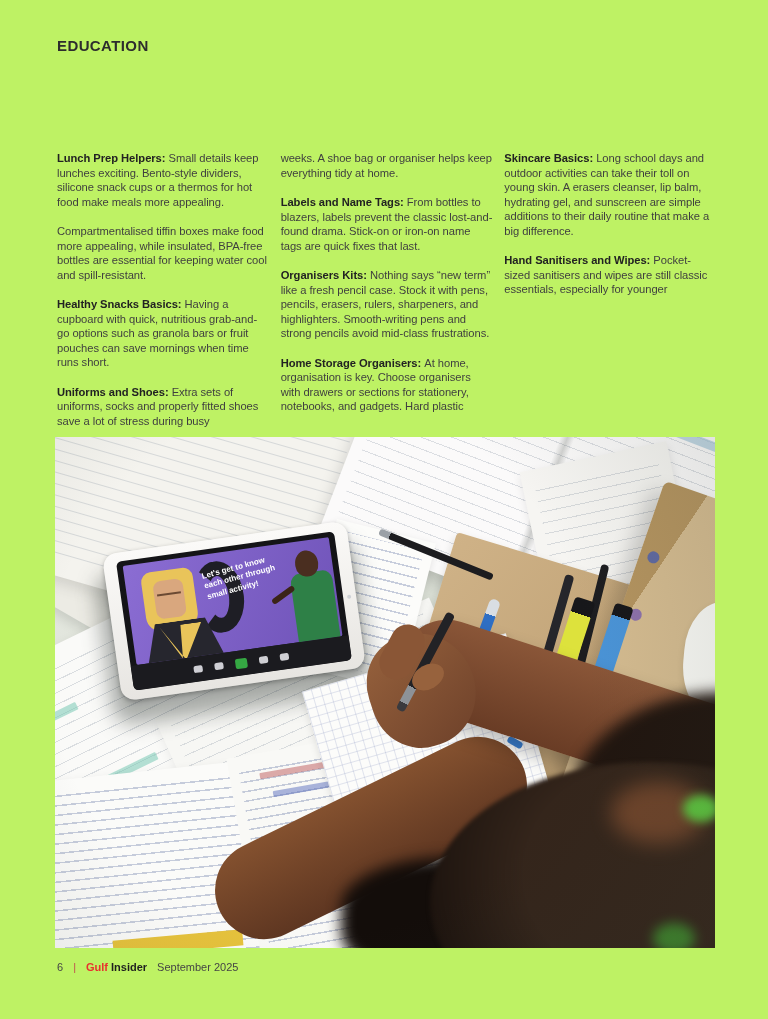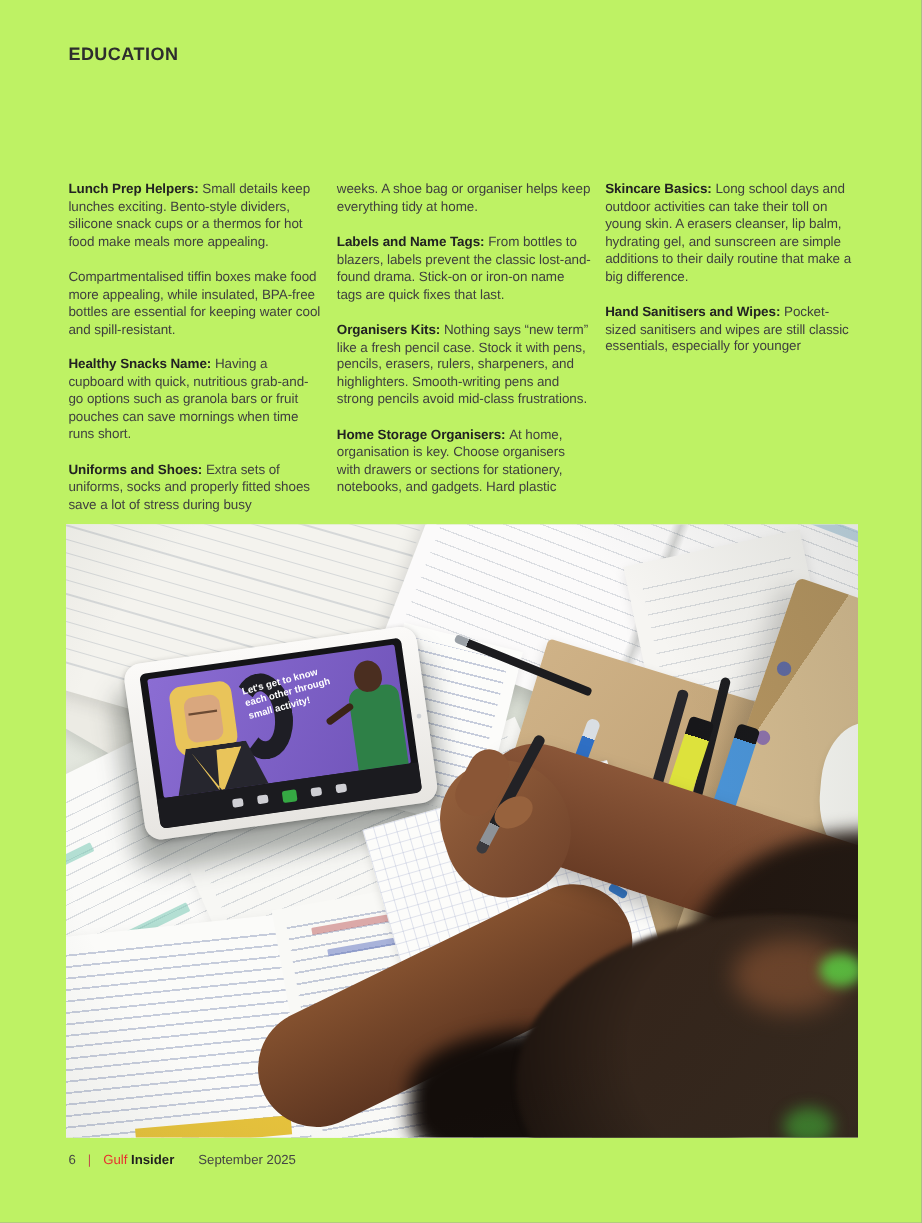--- a/index.html
+++ b/index.html
@@ -108,35 +108,35 @@
     background:radial-gradient(circle at 45% 40%, #34251b 0 35%, #1c130e 70%, #110b08 100%); }
   .scalp-light { left:556px; top:345px; width:95px; height:62px; border-radius:50%; background:#7c4b2e; filter:blur(10px); opacity:.8; }
   .leaf { border-radius:50%; }
   .leaf1 { left:628px; top:358px; width:36px; height:27px; background:#5cc13e; filter:blur(5px); }
   .leaf2 { left:598px; top:486px; width:42px; height:31px; background:#3f8f2e; filter:blur(6px); opacity:.85; }
   .vignette { inset:0; background:radial-gradient(circle at 40% 45%, transparent 55%, rgba(55,65,55,.14)); pointer-events:none; }
   
   .footer { position:absolute; left:57px; top:961px; font-size:11px; color:#454545; display:flex; align-items:baseline; }
   .footer .pageno { margin-right:10px; }
   .footer .sep { color:#c0534f; margin-right:10px; font-weight:300; }
-  .footer .brand-red { color:#e8312f; font-weight:400; }
-  .footer .brand-black { color:#1f1f1f; font-weight:700; margin-left:3px; margin-right:20px; }
+  .footer .brand-red { color:#e8312f; font-weight:700; }
+  .footer .brand-black { color:#1f1f1f; font-weight:700; margin-left:3px; margin-right:10px; }
 </style>
 </head>
 <body>
 
 <div class="page">
 
   <div class="section-label">EDUCATION</div>
 
   <div class="columns">
     <div class="col">
       <p class="para"><strong class="lead">Lunch Prep Helpers:</strong><span>Small details keep lunches exciting. Bento-style dividers, silicone snack cups or a thermos for hot food make meals more appealing.</span></p>
       <p class="para"><strong class="lead"></strong><span>Compartmentalised tiffin boxes make food more appealing, while insulated, BPA-free bottles are essential for keeping water cool and spill-resistant.</span></p>
-      <p class="para"><strong class="lead">Healthy Snacks Name:</strong><span>Having a cupboard with quick, nutritious grab-and-go options such as granola bars or fruit pouches can save mornings when time runs short.</span></p>
+      <p class="para"><strong class="lead">Healthy Snacks Basics:</strong><span>Having a cupboard with quick, nutritious grab-and-go options such as granola bars or fruit pouches can save mornings when time runs short.</span></p>
       <p class="para"><strong class="lead">Uniforms and Shoes:</strong><span>Extra sets of uniforms, socks and properly fitted shoes save a lot of stress during busy</span></p>
     </div>
     <div class="col">
       <p class="para"><strong class="lead"></strong><span>weeks. A shoe bag or organiser helps keep everything tidy at home.</span></p>
       <p class="para"><strong class="lead">Labels and Name Tags:</strong><span>From bottles to blazers, labels prevent the classic lost-and-found drama. Stick-on or iron-on name tags are quick fixes that last.</span></p>
       <p class="para"><strong class="lead">Organisers Kits:</strong><span>Nothing says “new term” like a fresh pencil case. Stock it with pens, pencils, erasers, rulers, sharpeners, and highlighters. Smooth-writing pens and strong pencils avoid mid-class frustrations.</span></p>
       <p class="para"><strong class="lead">Home Storage Organisers:</strong><span>At home, organisation is key. Choose organisers with drawers or sections for stationery, notebooks, and gadgets. Hard plastic</span></p>
     </div>
     <div class="col">
       <p class="para"><strong class="lead">Skincare Basics:</strong><span>Long school days and outdoor activities can take their toll on young skin. A erasers cleanser, lip balm, hydrating gel, and sunscreen are simple additions to their daily routine that make a big difference.</span></p>

